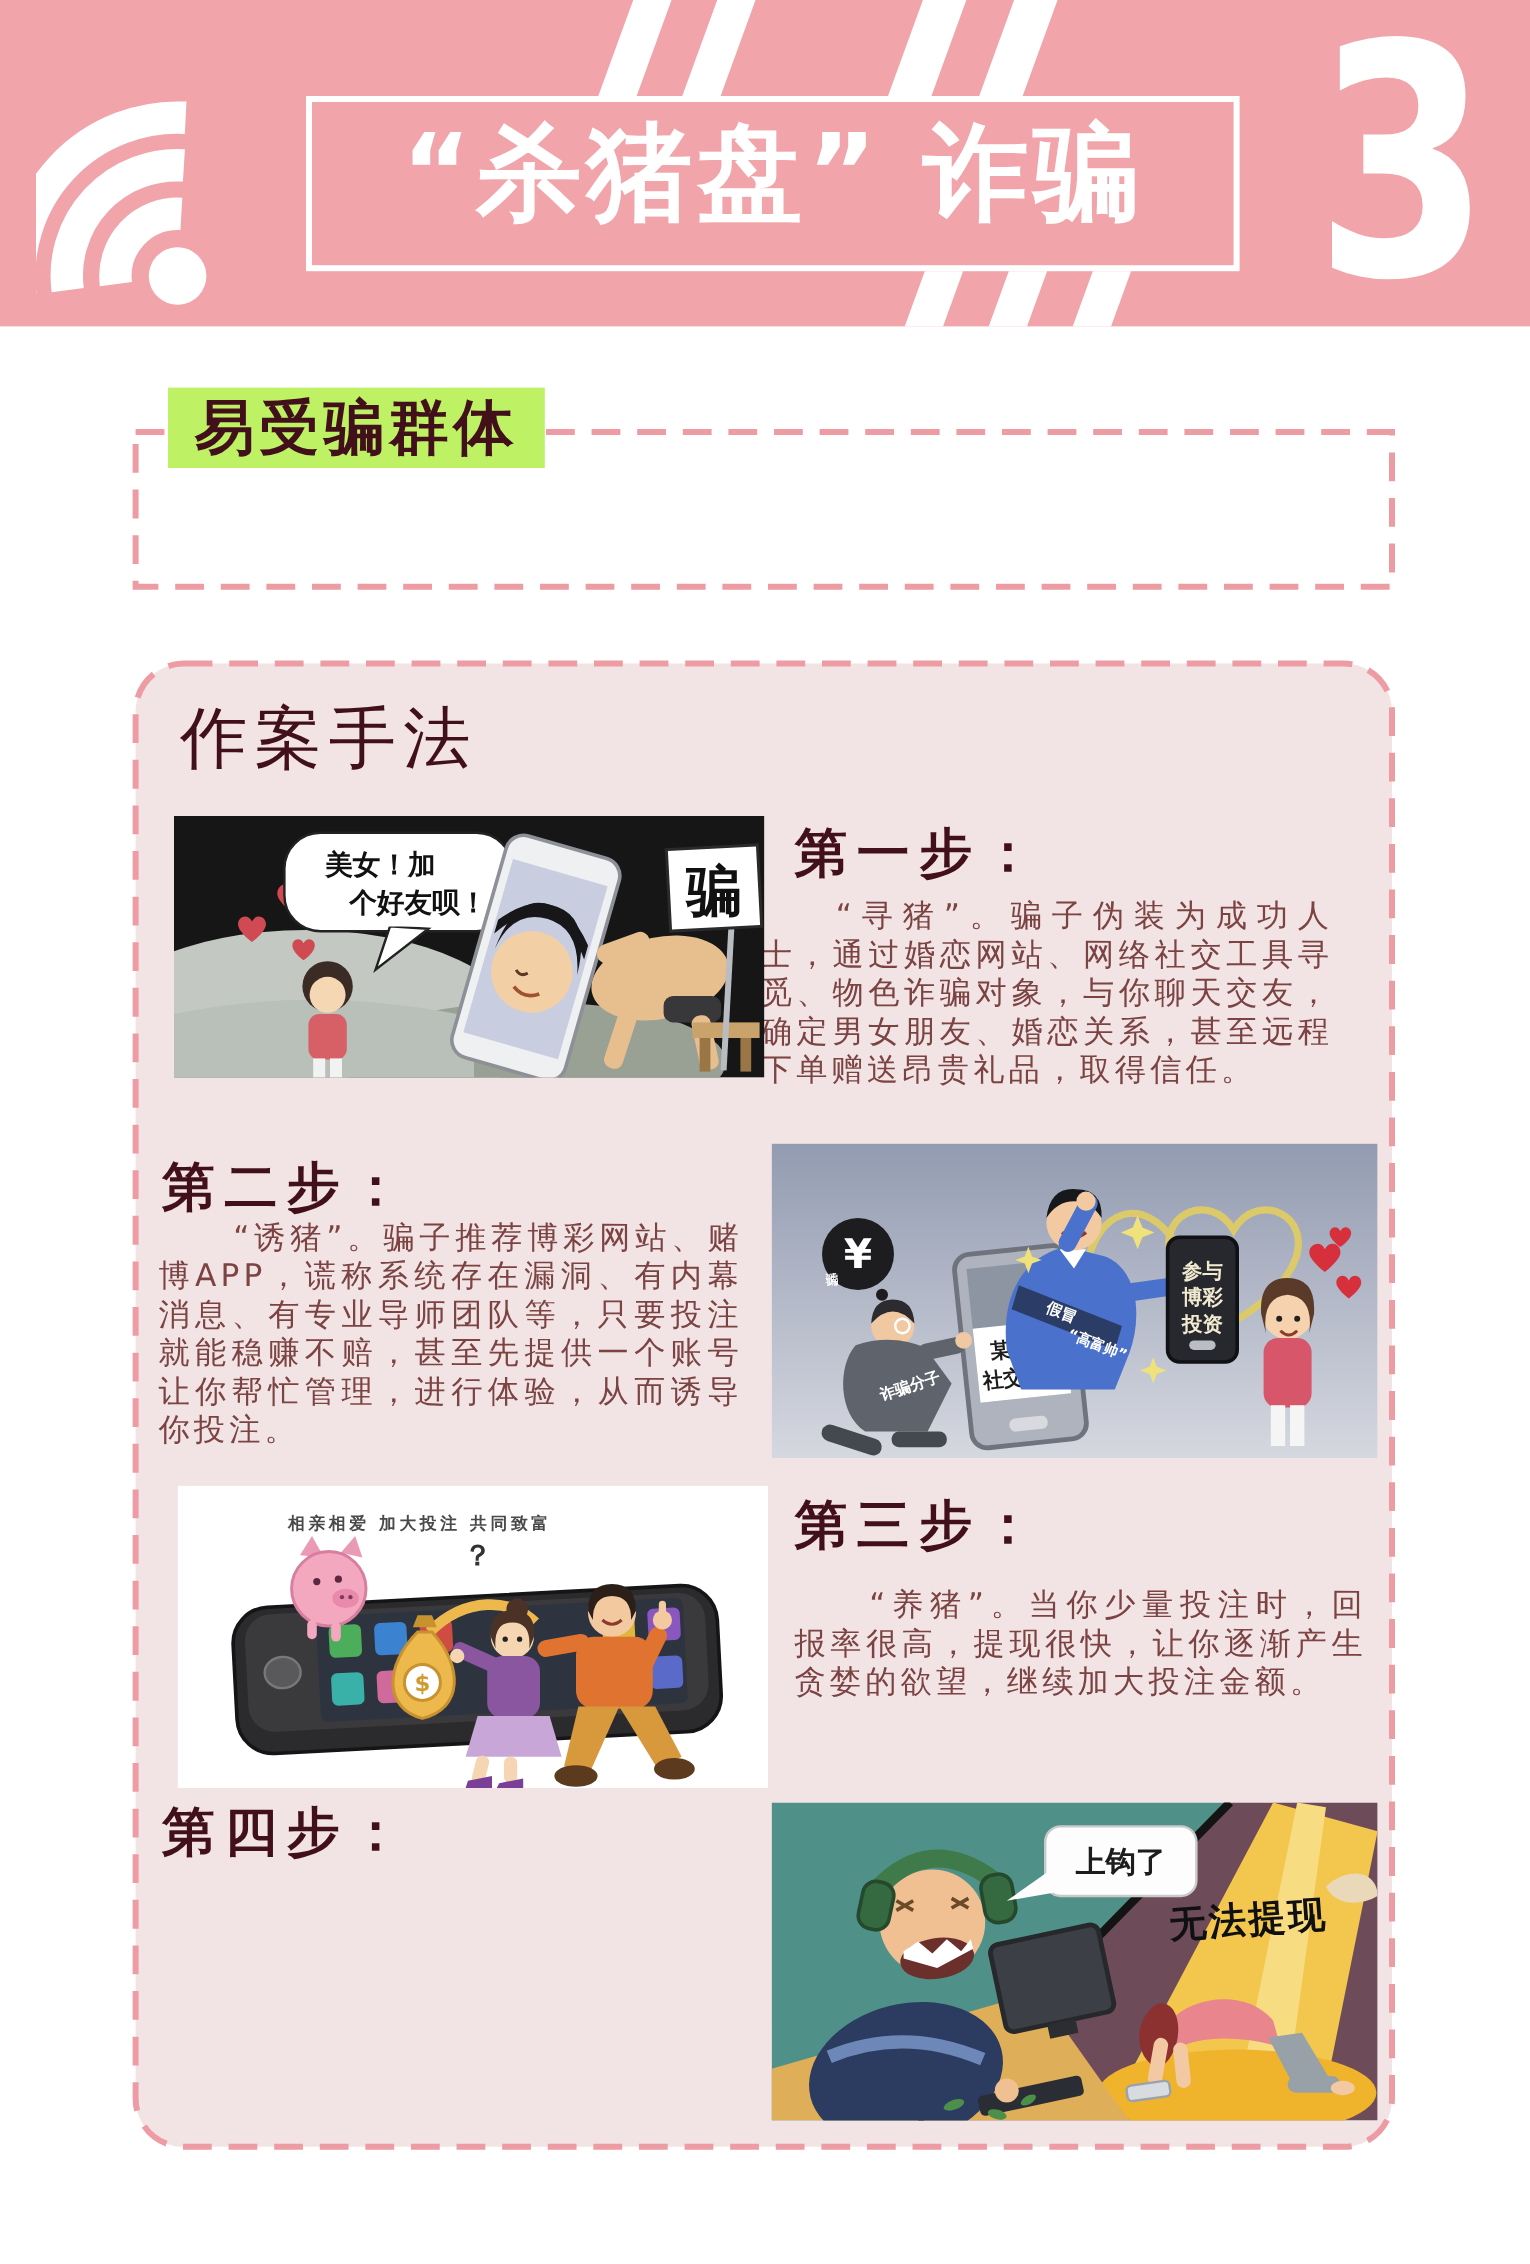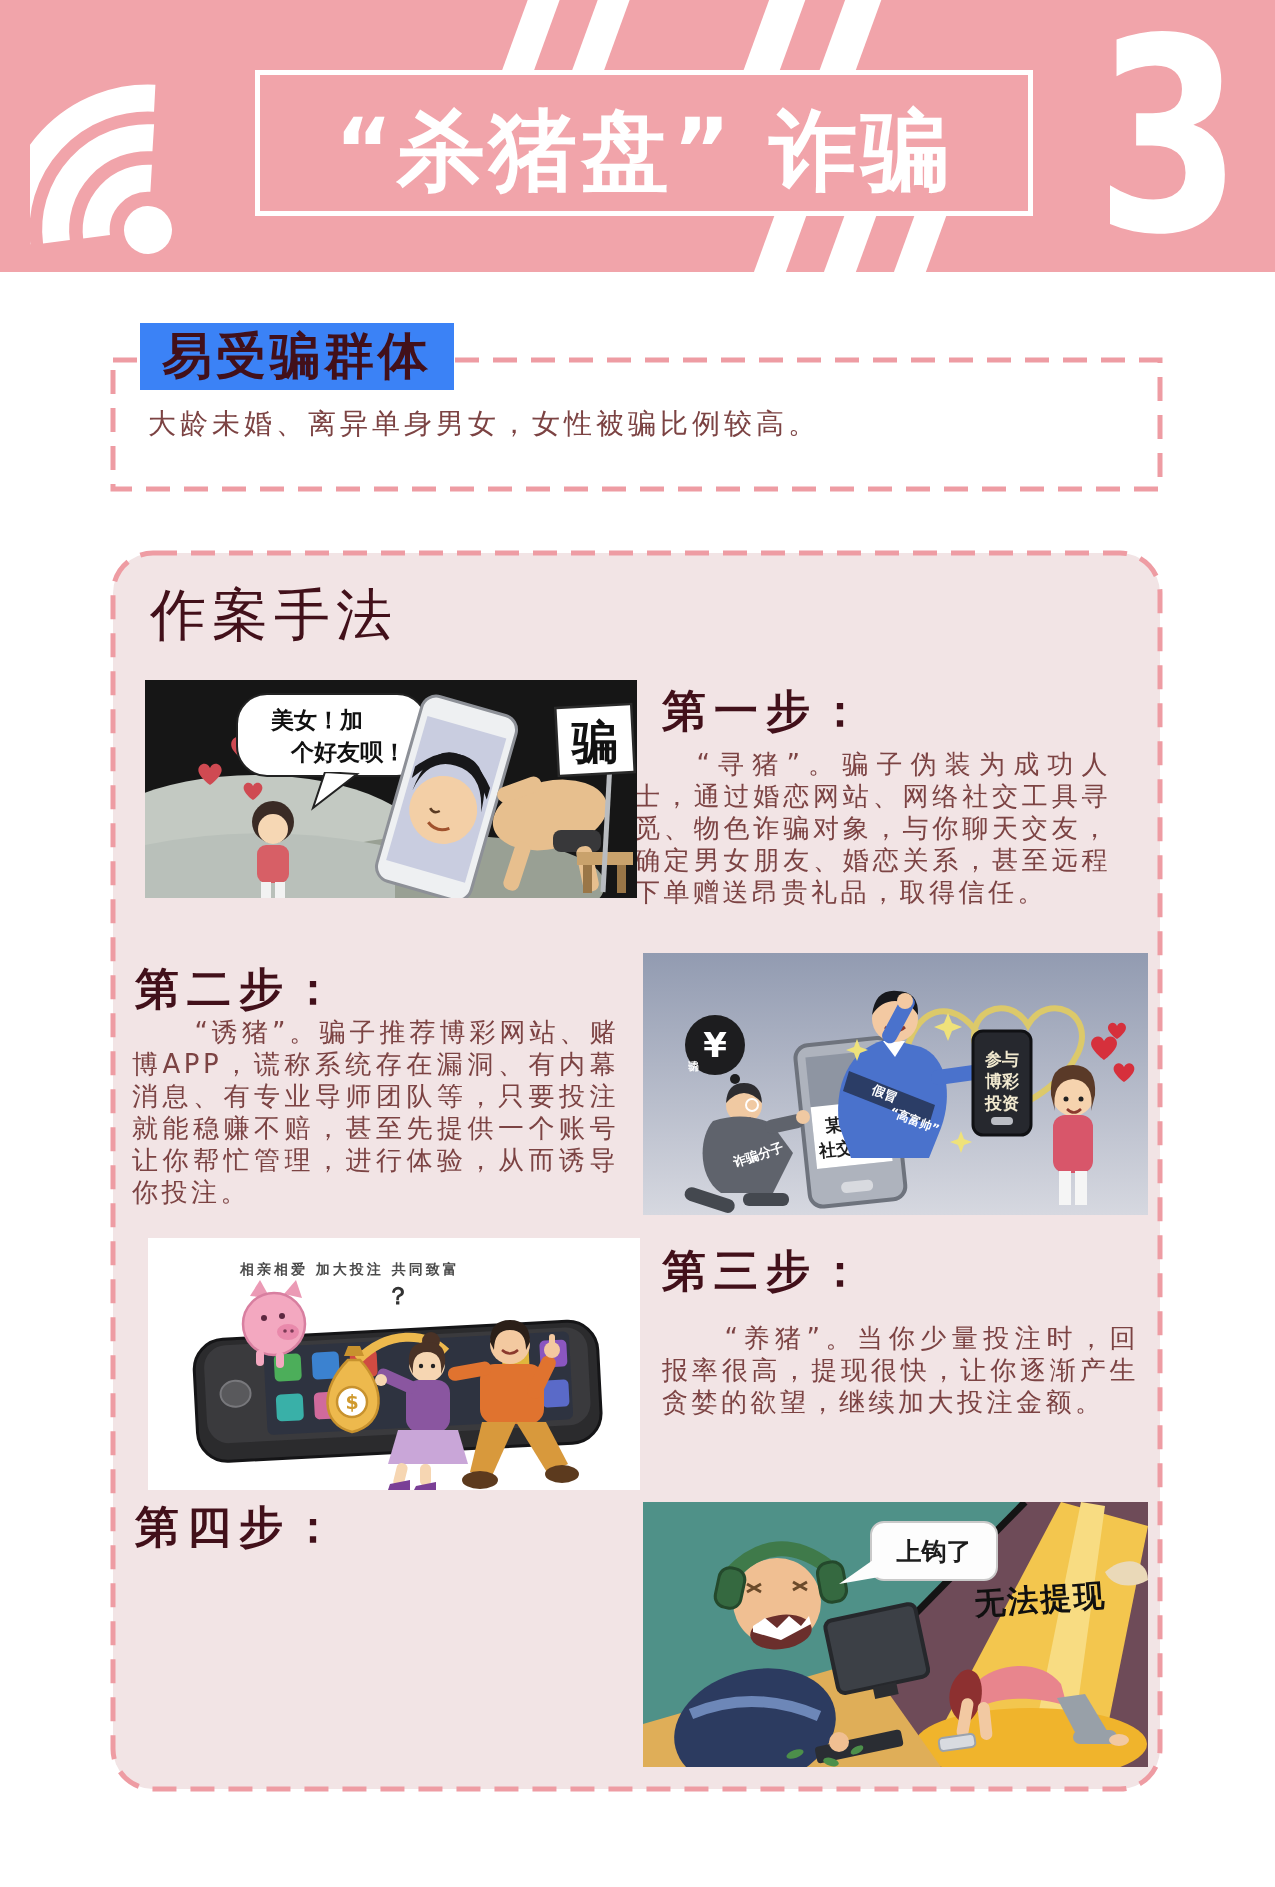--- a/index.html
+++ b/index.html
@@ -11,32 +11,32 @@
   }
   *{margin:0;padding:0;box-sizing:border-box}
   html,body{width:1275px;height:1887px;background:#fff;overflow:hidden;
     font-family:"DejaVu Sans","Liberation Sans",sans-serif}
   .page{position:relative;width:1275px;height:1887px;background:#fff}
 
   
   .header{position:absolute;left:0;top:0;width:1275px;height:272px;
     background:var(--header-pink);overflow:hidden}
   .stripe{position:absolute;background:#fff;transform:rotate(20deg)}
-  .title-box{position:absolute;left:255px;top:70px;width:778px;height:146px;
+  .title-box{position:absolute;left:255px;top:80px;width:778px;height:146px;
     background:var(--header-pink);border:5px solid #fff;
-    display:flex;align-items:flex-end;justify-content:center}
+    display:flex;align-items:flex-start;justify-content:center}
   .title-box .t{color:#fff;font-size:88px;font-weight:900;letter-spacing:4px;white-space:nowrap}
   .page-num{position:absolute;right:34px;top:28px;color:#fff;font-size:268px;line-height:0.82;
     font-weight:900;transform:scaleX(0.78);transform-origin:right top}
   .wifi{position:absolute;left:30px;top:42px;width:236px;height:236px}
 
   
   .vul-box{position:absolute;left:110px;top:357px;width:1053px;height:135px}
   .vul-box svg.frame{position:absolute;inset:0}
-  .vul-heading{position:absolute;left:30px;top:-34px;background:#3b82f6;padding:0 22px;
+  .vul-heading{position:absolute;left:30px;top:-34px;background:#bef264;padding:0 22px;
     font-size:50px;font-weight:900;color:var(--heading-maroon);letter-spacing:4px}
   .vul-body{position:absolute;left:38px;top:48px;font-size:28px;color:var(--body-maroon);
     letter-spacing:4px}
 
   
   .method-box{position:absolute;left:110px;top:550px;width:1053px;height:1242px}
   .method-box svg.frame{position:absolute;inset:0}
   .method-heading{position:absolute;left:40px;top:28px;font-size:56px;font-weight:400;
     color:var(--heading-maroon);letter-spacing:6px}
   .step-title{position:absolute;font-size:44px;font-weight:900;color:var(--heading-maroon);
@@ -75,21 +75,20 @@
     </div>
 
     <div class="page-num">3</div>
   </div>
 
   <div class="vul-box">
     <svg class="frame" viewBox="0 0 1053 135" preserveAspectRatio="none">
       <rect x="3" y="3" width="1047" height="129" fill="none" stroke="#EE9CA3" stroke-width="5" stroke-dasharray="24 14"></rect>
     </svg>
     <div class="vul-heading">易受骗群体</div>
-    <div class="vul-body">大龄未婚、离异单身男女，女性被骗比例较高。</div>
   </div>
 
   <div class="method-box">
     <svg class="frame" viewBox="0 0 1053 1242" preserveAspectRatio="none">
       <rect x="3" y="3" width="1047" height="1236" rx="40" fill="#F2E4E5" stroke="#EE9CA3" stroke-width="5" stroke-dasharray="24 14"></rect>
     </svg>
 
     <div class="method-heading">作案手法</div>
 
     <div class="step-title" style="left:552px;top:132px">第一步：</div>

